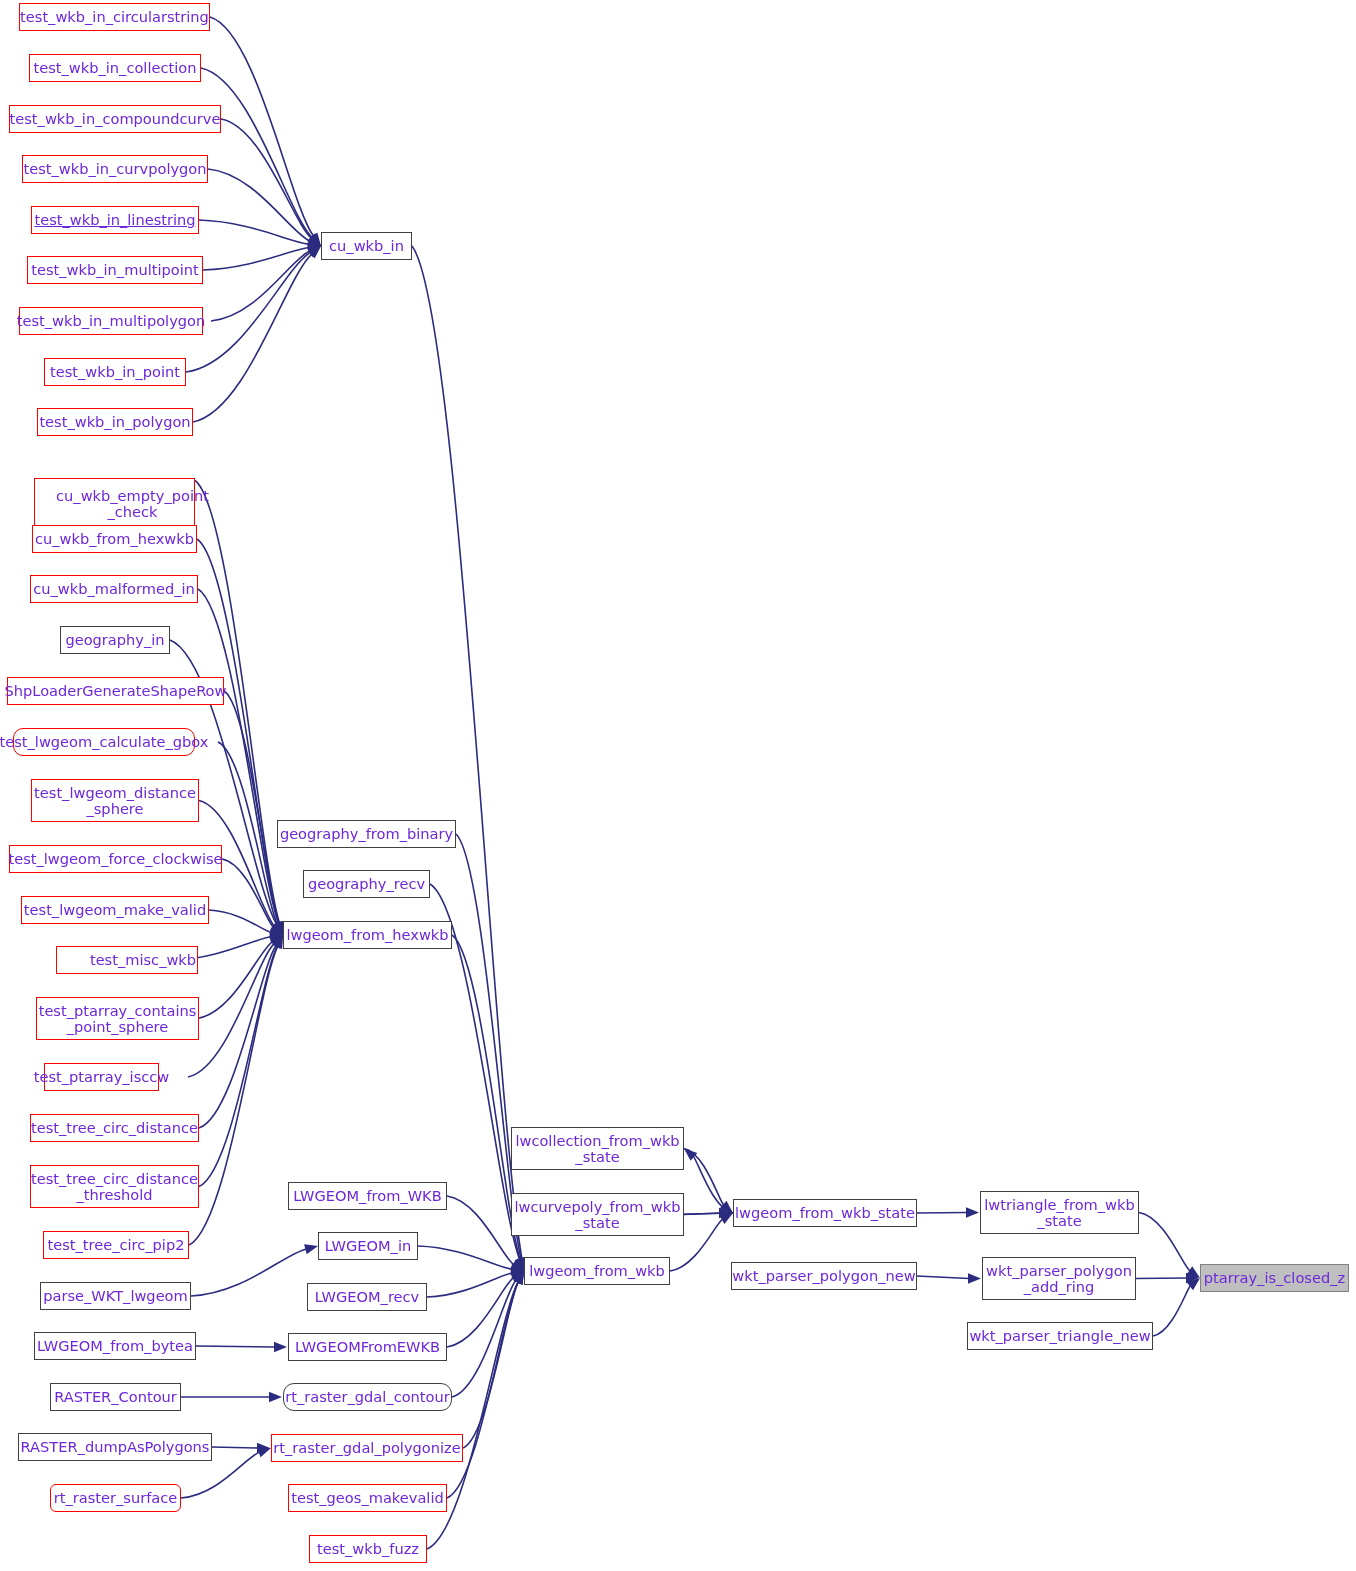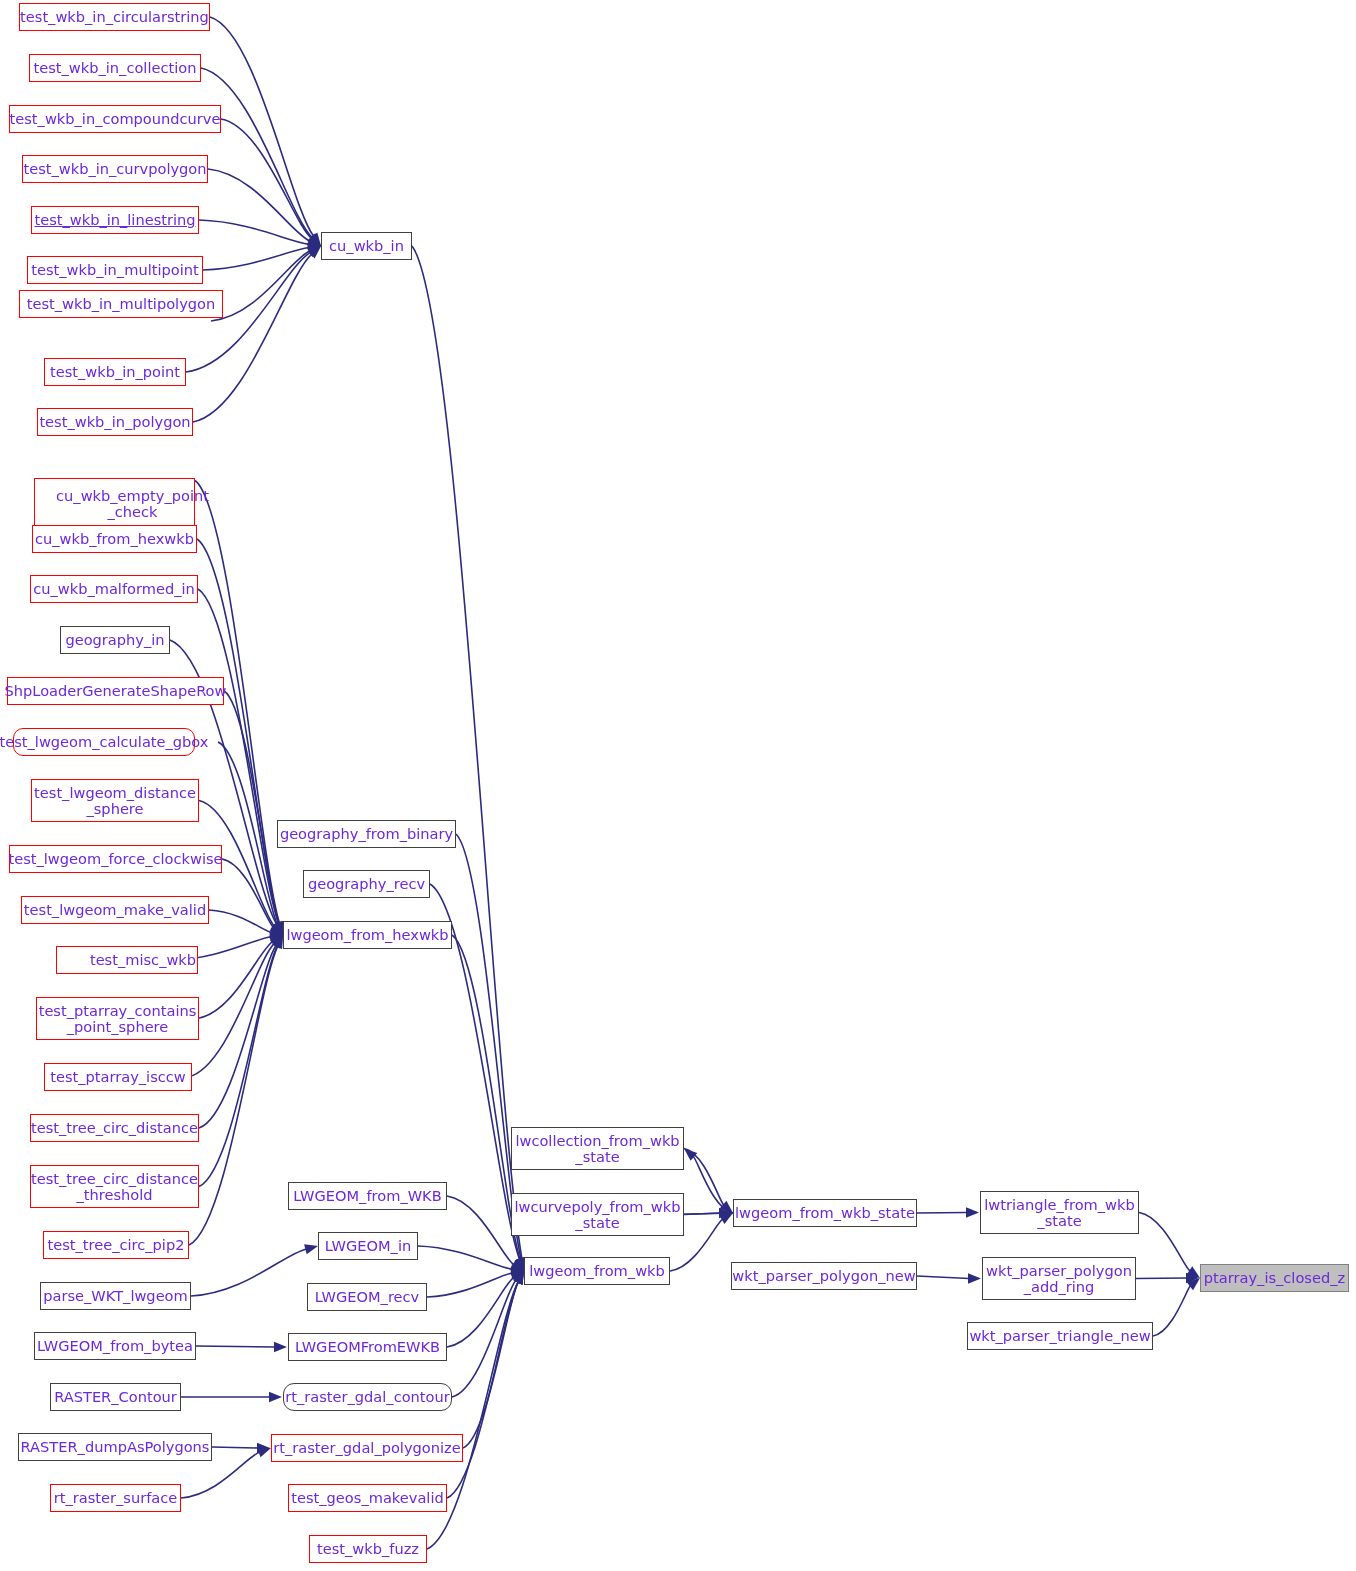--- a/index.html
+++ b/index.html
@@ -123,47 +123,47 @@
       <path d="M1153,1336 C1172.74,1332.52 1186.84,1288.44 1190.5989873647356,1285.4579461939331" class="edge"></path>
       <polygon points="1200,1278 1193.047346329168,1290.153213852042 1186.5837929610927,1282.0056695681465" class="arrow"></polygon>
     </svg>
   <div id="nodes">
       <div class="nodebox nb-red" style="left: 19px; top: 3px; width: 191px; height: 28px;">test_wkb_in_circularstring</div>
       <div class="nodebox nb-red" style="left: 29px; top: 54px; width: 172px; height: 28px;">test_wkb_in_collection</div>
       <div class="nodebox nb-red" style="left: 9px; top: 105px; width: 212px; height: 28px;">test_wkb_in_compoundcurve</div>
       <div class="nodebox nb-red" style="left: 22px; top: 155px; width: 186px; height: 28px;">test_wkb_in_curvpolygon</div>
       <div class="nodebox nb-red" style="left: 31px; top: 206px; width: 168px; height: 28px; text-decoration: underline;">test_wkb_in_linestring</div>
       <div class="nodebox nb-red" style="left: 27px; top: 256px; width: 176px; height: 28px;">test_wkb_in_multipoint</div>
-      <div class="nodebox nb-red" style="left: 19px; top: 290px; width: 204px; height: 28px;">test_wkb_in_multipolygon</div>
+      <div class="nodebox nb-red" style="left: 19px; top: 307px; width: 184px; height: 28px;">test_wkb_in_multipolygon</div>
       <div class="nodebox nb-red" style="left: 44px; top: 358px; width: 142px; height: 28px;">test_wkb_in_point</div>
       <div class="nodebox nb-red" style="left: 37px; top: 408px; width: 156px; height: 28px;">test_wkb_in_polygon</div>
       <div class="nodebox nb-red" style="left: 34px; top: 478px; width: 161px; height: 51px; padding-left: 36px;">cu_wkb_empty_point
 _check</div>
       <div class="nodebox nb-red" style="left: 32px; top: 525px; width: 165px; height: 28px;">cu_wkb_from_hexwkb</div>
       <div class="nodebox nb-red" style="left: 30px; top: 575px; width: 168px; height: 28px;">cu_wkb_malformed_in</div>
       <div class="nodebox nb-black" style="left: 60px; top: 626px; width: 110px; height: 28px;">geography_in</div>
       <div class="nodebox nb-red" style="left: 7px; top: 677px; width: 217px; height: 28px;">ShpLoaderGenerateShapeRow</div>
       <div class="nodebox nb-red" style="left: 13px; top: 728px; width: 182px; height: 28px; border-radius: 10px;">test_lwgeom_calculate_gbox</div>
       <div class="nodebox nb-red" style="left: 31px; top: 779px; width: 168px; height: 43px;">test_lwgeom_distance
 _sphere</div>
       <div class="nodebox nb-red" style="left: 9px; top: 845px; width: 213px; height: 28px;">test_lwgeom_force_clockwise</div>
       <div class="nodebox nb-red" style="left: 21px; top: 896px; width: 188px; height: 28px;">test_lwgeom_make_valid</div>
       <div class="nodebox nb-red" style="left: 56px; top: 946px; width: 142px; height: 28px; padding-left: 32px;">test_misc_wkb</div>
       <div class="nodebox nb-red" style="left: 36px; top: 997px; width: 163px; height: 43px;">test_ptarray_contains
 _point_sphere</div>
-      <div class="nodebox nb-red" style="left: 44px; top: 1063px; width: 148px; height: 28px;">test_ptarray_isccw</div>
+      <div class="nodebox nb-red" style="left: 44px; top: 1063px; width: 115px; height: 28px;">test_ptarray_isccw</div>
       <div class="nodebox nb-red" style="left: 30px; top: 1114px; width: 169px; height: 28px;">test_tree_circ_distance</div>
       <div class="nodebox nb-red" style="left: 30px; top: 1165px; width: 169px; height: 43px;">test_tree_circ_distance
 _threshold</div>
       <div class="nodebox nb-red" style="left: 43px; top: 1231px; width: 146px; height: 28px;">test_tree_circ_pip2</div>
       <div class="nodebox nb-black" style="left: 40px; top: 1282px; width: 151px; height: 28px;">parse_WKT_lwgeom</div>
       <div class="nodebox nb-black" style="left: 34px; top: 1332px; width: 162px; height: 28px;">LWGEOM_from_bytea</div>
       <div class="nodebox nb-black" style="left: 50px; top: 1383px; width: 131px; height: 28px;">RASTER_Contour</div>
       <div class="nodebox nb-black" style="left: 18px; top: 1433px; width: 194px; height: 28px;">RASTER_dumpAsPolygons</div>
-      <div class="nodebox nb-red" style="left: 50px; top: 1484px; width: 131px; height: 28px;">rt_raster_surface</div>
+      <div class="nodebox nb-red" style="left: 50px; top: 1484px; width: 131px; height: 28px; border-radius: 6px;">rt_raster_surface</div>
       <div class="nodebox nb-black" style="left: 321px; top: 232px; width: 91px; height: 28px;">cu_wkb_in</div>
       <div class="nodebox nb-black" style="left: 277px; top: 820px; width: 179px; height: 28px;">geography_from_binary</div>
       <div class="nodebox nb-black" style="left: 303px; top: 870px; width: 127px; height: 28px;">geography_recv</div>
       <div class="nodebox nb-black" style="left: 283px; top: 921px; width: 169px; height: 28px;">lwgeom_from_hexwkb</div>
       <div class="nodebox nb-black" style="left: 288px; top: 1182px; width: 159px; height: 28px;">LWGEOM_from_WKB</div>
       <div class="nodebox nb-black" style="left: 318px; top: 1232px; width: 100px; height: 28px;">LWGEOM_in</div>
       <div class="nodebox nb-black" style="left: 307px; top: 1283px; width: 120px; height: 28px;">LWGEOM_recv</div>
       <div class="nodebox nb-black" style="left: 288px; top: 1333px; width: 159px; height: 28px;">LWGEOMFromEWKB</div>
       <div class="nodebox nb-black" style="left: 283px; top: 1383px; width: 169px; height: 28px; border-radius: 11px;">rt_raster_gdal_contour</div>
       <div class="nodebox nb-red" style="left: 271px; top: 1434px; width: 192px; height: 28px;">rt_raster_gdal_polygonize</div>

